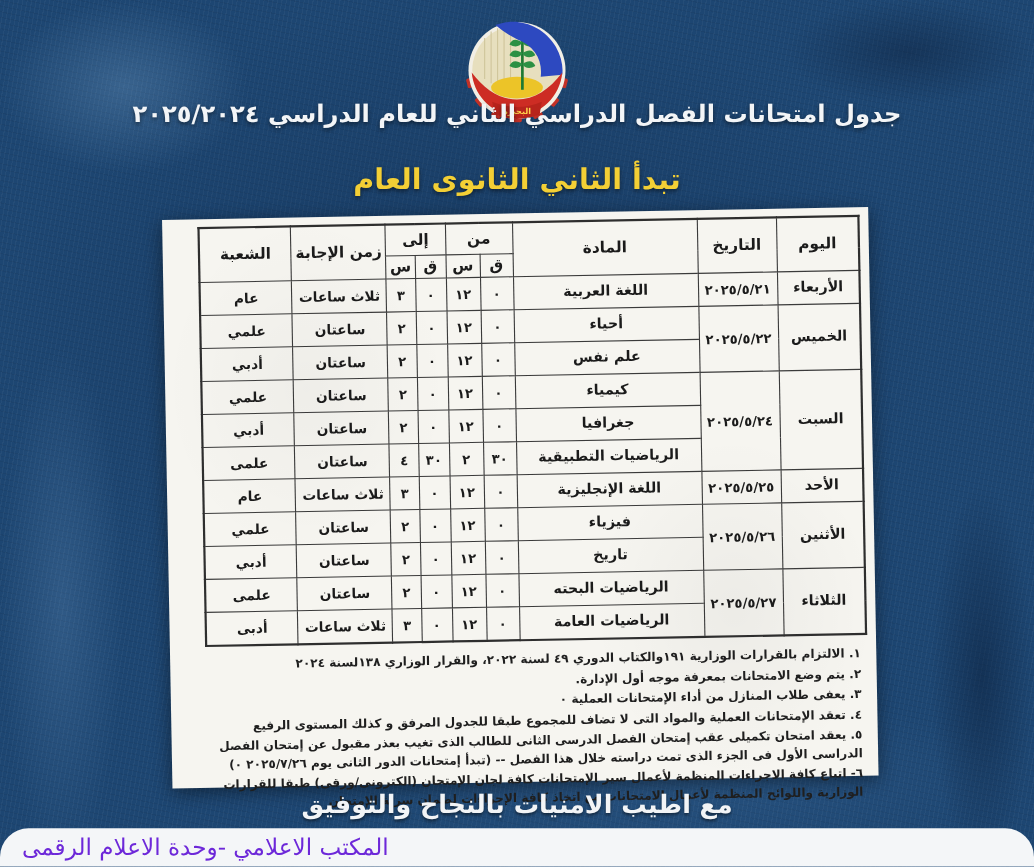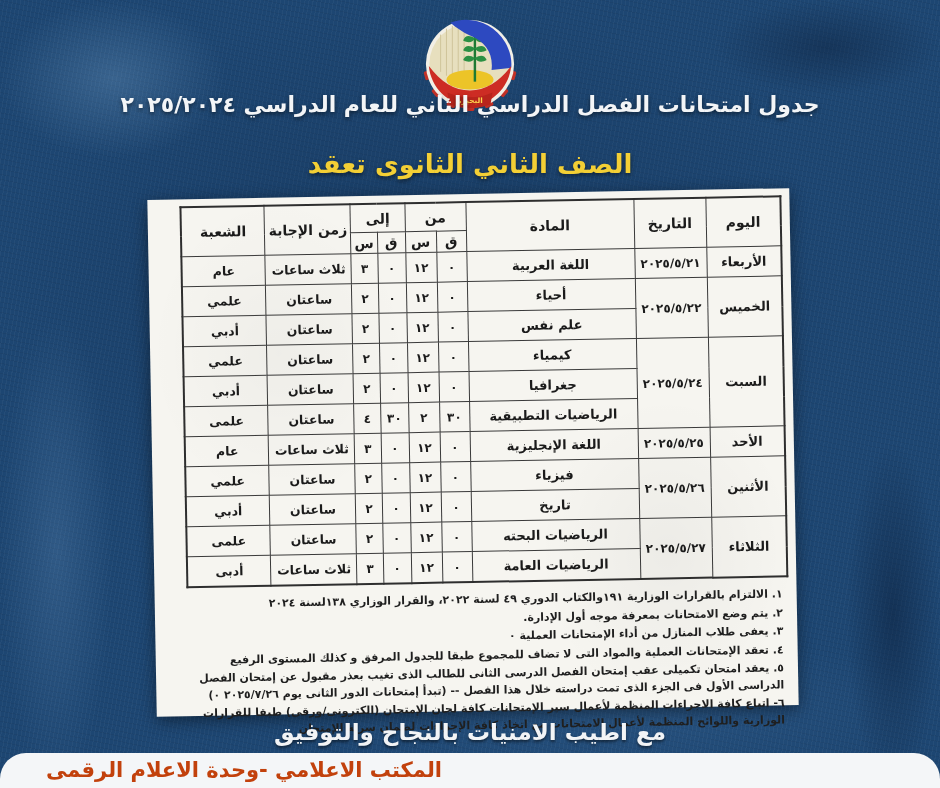--- a/index.html
+++ b/index.html
@@ -73,22 +73,22 @@
   .wish{
     position:absolute;top:719px;left:0;right:0;text-align:center;direction:rtl;
     font-size:23px;font-weight:bold;color:#f2f4f6;
     text-shadow:0 2px 3px rgba(0,0,0,.5);
   }
   .bottombar{
     position:absolute;left:0;right:0;bottom:0;height:35px;
     background:#f4f6f8;border-radius:26px 26px 0 0;
   }
   .bottombar span{
-    display:block;direction:rtl;text-align:left;padding-left:46px;
-    line-height:34px;font-size:21px;font-weight:bold;color:#c2410c;
+    display:block;direction:rtl;text-align:left;padding-left:20px;
+    line-height:34px;font-size:21px;font-weight:normal;color:#6d28d9;
   }
 </style>
 </head>
 <body>
 
 <div class="bg"></div>
 
 <div class="logo">
   <svg viewBox="0 0 100 100" width="100" height="98">
     <g fill="#c23127">
@@ -123,21 +123,21 @@
       </g>
     </g>
     <path d="M30,8 C50,0 74,8 86,28 C91,37 93,46 92,54 L72,56 C74,40 66,27 50,21 C43,18 36,13 30,8 Z" fill="#2d49c0"></path>
     <path d="M8,52 C20,68 34,77 50,77 C66,77 80,68 92,52 C90,74 72,92 50,92 C28,92 10,74 8,52 Z" fill="#cd2c24"></path>
     <path d="M27,79 Q50,89 73,79 L71,91 Q50,99 29,91 Z" fill="#b8241c"></path>
     <text x="50" y="90" font-size="7.5" fill="#ffd34d" text-anchor="middle" font-weight="bold">البحيرة</text>
   </svg>
 </div>
 
 <div class="title1">جدول امتحانات الفصل الدراسي الثاني للعام الدراسي ٢٠٢٥/٢٠٢٤</div>
-<div class="title2">الصف الثاني الثانوى تعقد</div>
+<div class="title2">تبدأ الثاني الثانوى العام</div>
 
 <div class="paper">
   <table class="schedule">
     <colgroup>
       <col style="width:75px">
         <col style="width:72px">
         <col style="width:168px">
       <col style="width:30px">
         <col style="width:31px">
         <col style="width:28px">

